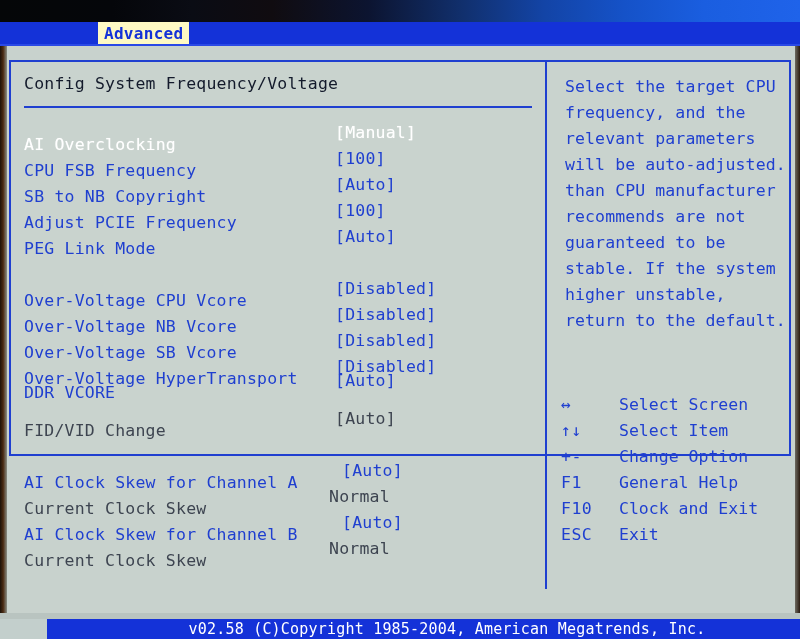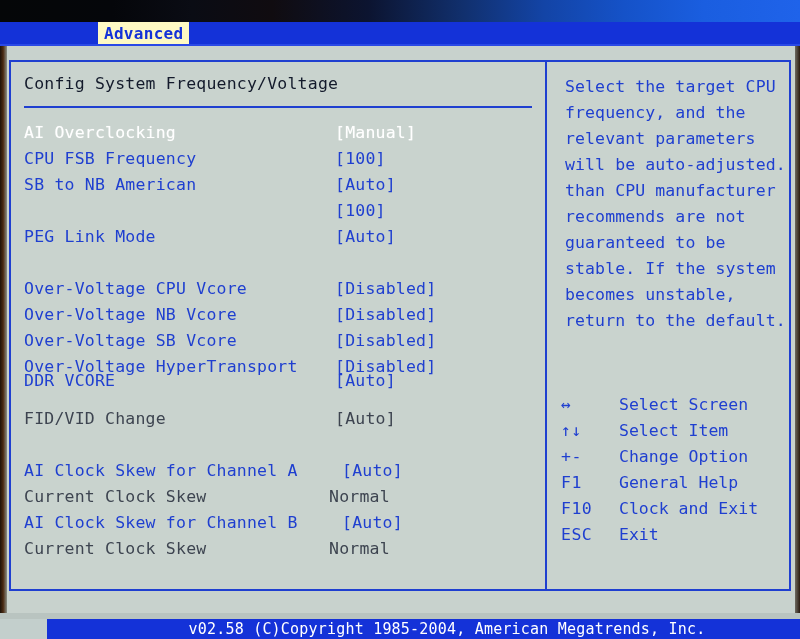--- a/index.html
+++ b/index.html
@@ -88,21 +88,21 @@
   #rim-right {
     position: absolute;
     right: 0; top: 46px;
     width: 5px; height: 567px;
     background: linear-gradient(to left, #2a1b10, #6d6a60 100%);
   }
 
   #frame {
     position: absolute;
     left: 9px; top: 14px;
-    width: 782px; height: 531px;
+    width: 782px; height: 396px;
     border: 2px solid #1f3fd0;
     box-sizing: border-box;
     background: #c9d3ce;
   }
   #vdivider {
     position: absolute;
     left: 534px; top: 0;
     width: 2px; height: 527px;
     background: #1f3fd0;
   }
@@ -134,20 +134,21 @@
     width: 534px;
     height: 26px;
     line-height: 26px;
     font-size: 16.5px;
     letter-spacing: 0.2px;
     white-space: nowrap;
   }
   .row .lbl {
     position: absolute;
     left: 13px;
+    margin-top: 12px;
   }
   .row .val {
     position: absolute;
     left: 324px;
   }
   .row .val.indent {
     left: 331px;
   }
   .row .val.plain {
     left: 318px;
@@ -248,24 +249,25 @@
         <div id="rows-host">
             <div class="row" style="top: 58px;">
               <span class="lbl c-white">AI Overclocking</span>
               <span class="val c-white">[Manual]</span>
             </div>
             <div class="row" style="top: 84px;">
               <span class="lbl c-blue">CPU FSB Frequency</span>
               <span class="val c-blue">[100]</span>
             </div>
             <div class="row" style="top: 110px;">
-              <span class="lbl c-blue">SB to NB American</span>
+              <span class="lbl c-blue">SB to NB Copyright</span>
               <span class="val c-blue">[Auto]</span>
             </div>
             <div class="row" style="top: 136px;">
+              <span class="lbl c-blue">Adjust PCIE Frequency</span>
               <span class="val c-blue">[100]</span>
             </div>
             <div class="row" style="top: 162px;">
               <span class="lbl c-blue">PEG Link Mode</span>
               <span class="val c-blue">[Auto]</span>
             </div>
             <div class="row" style="top: 188px;"></div>
             <div class="row" style="top: 214px;">
               <span class="lbl c-blue">Over-Voltage CPU Vcore</span>
               <span class="val c-blue">[Disabled]</span>
@@ -313,21 +315,21 @@
       <div id="right-pane">
         <div id="help-text">
             <span>Select the target CPU</span>
             <span>frequency, and the</span>
             <span>relevant parameters</span>
             <span>will be auto-adjusted.</span>
             <span>than CPU manufacturer</span>
             <span>recommends are not</span>
             <span>guaranteed to be</span>
             <span>stable. If the system</span>
-            <span>becomes unstable,</span>
+            <span>higher unstable,</span>
             <span>return to the default.</span>
           </div>
         <div id="legend">
             <div class="legend-row">
               <span class="key">↔</span>
               <span class="act">Select Screen</span>
             </div>
             <div class="legend-row">
               <span class="key">↑↓</span>
               <span class="act">Select Item</span>

